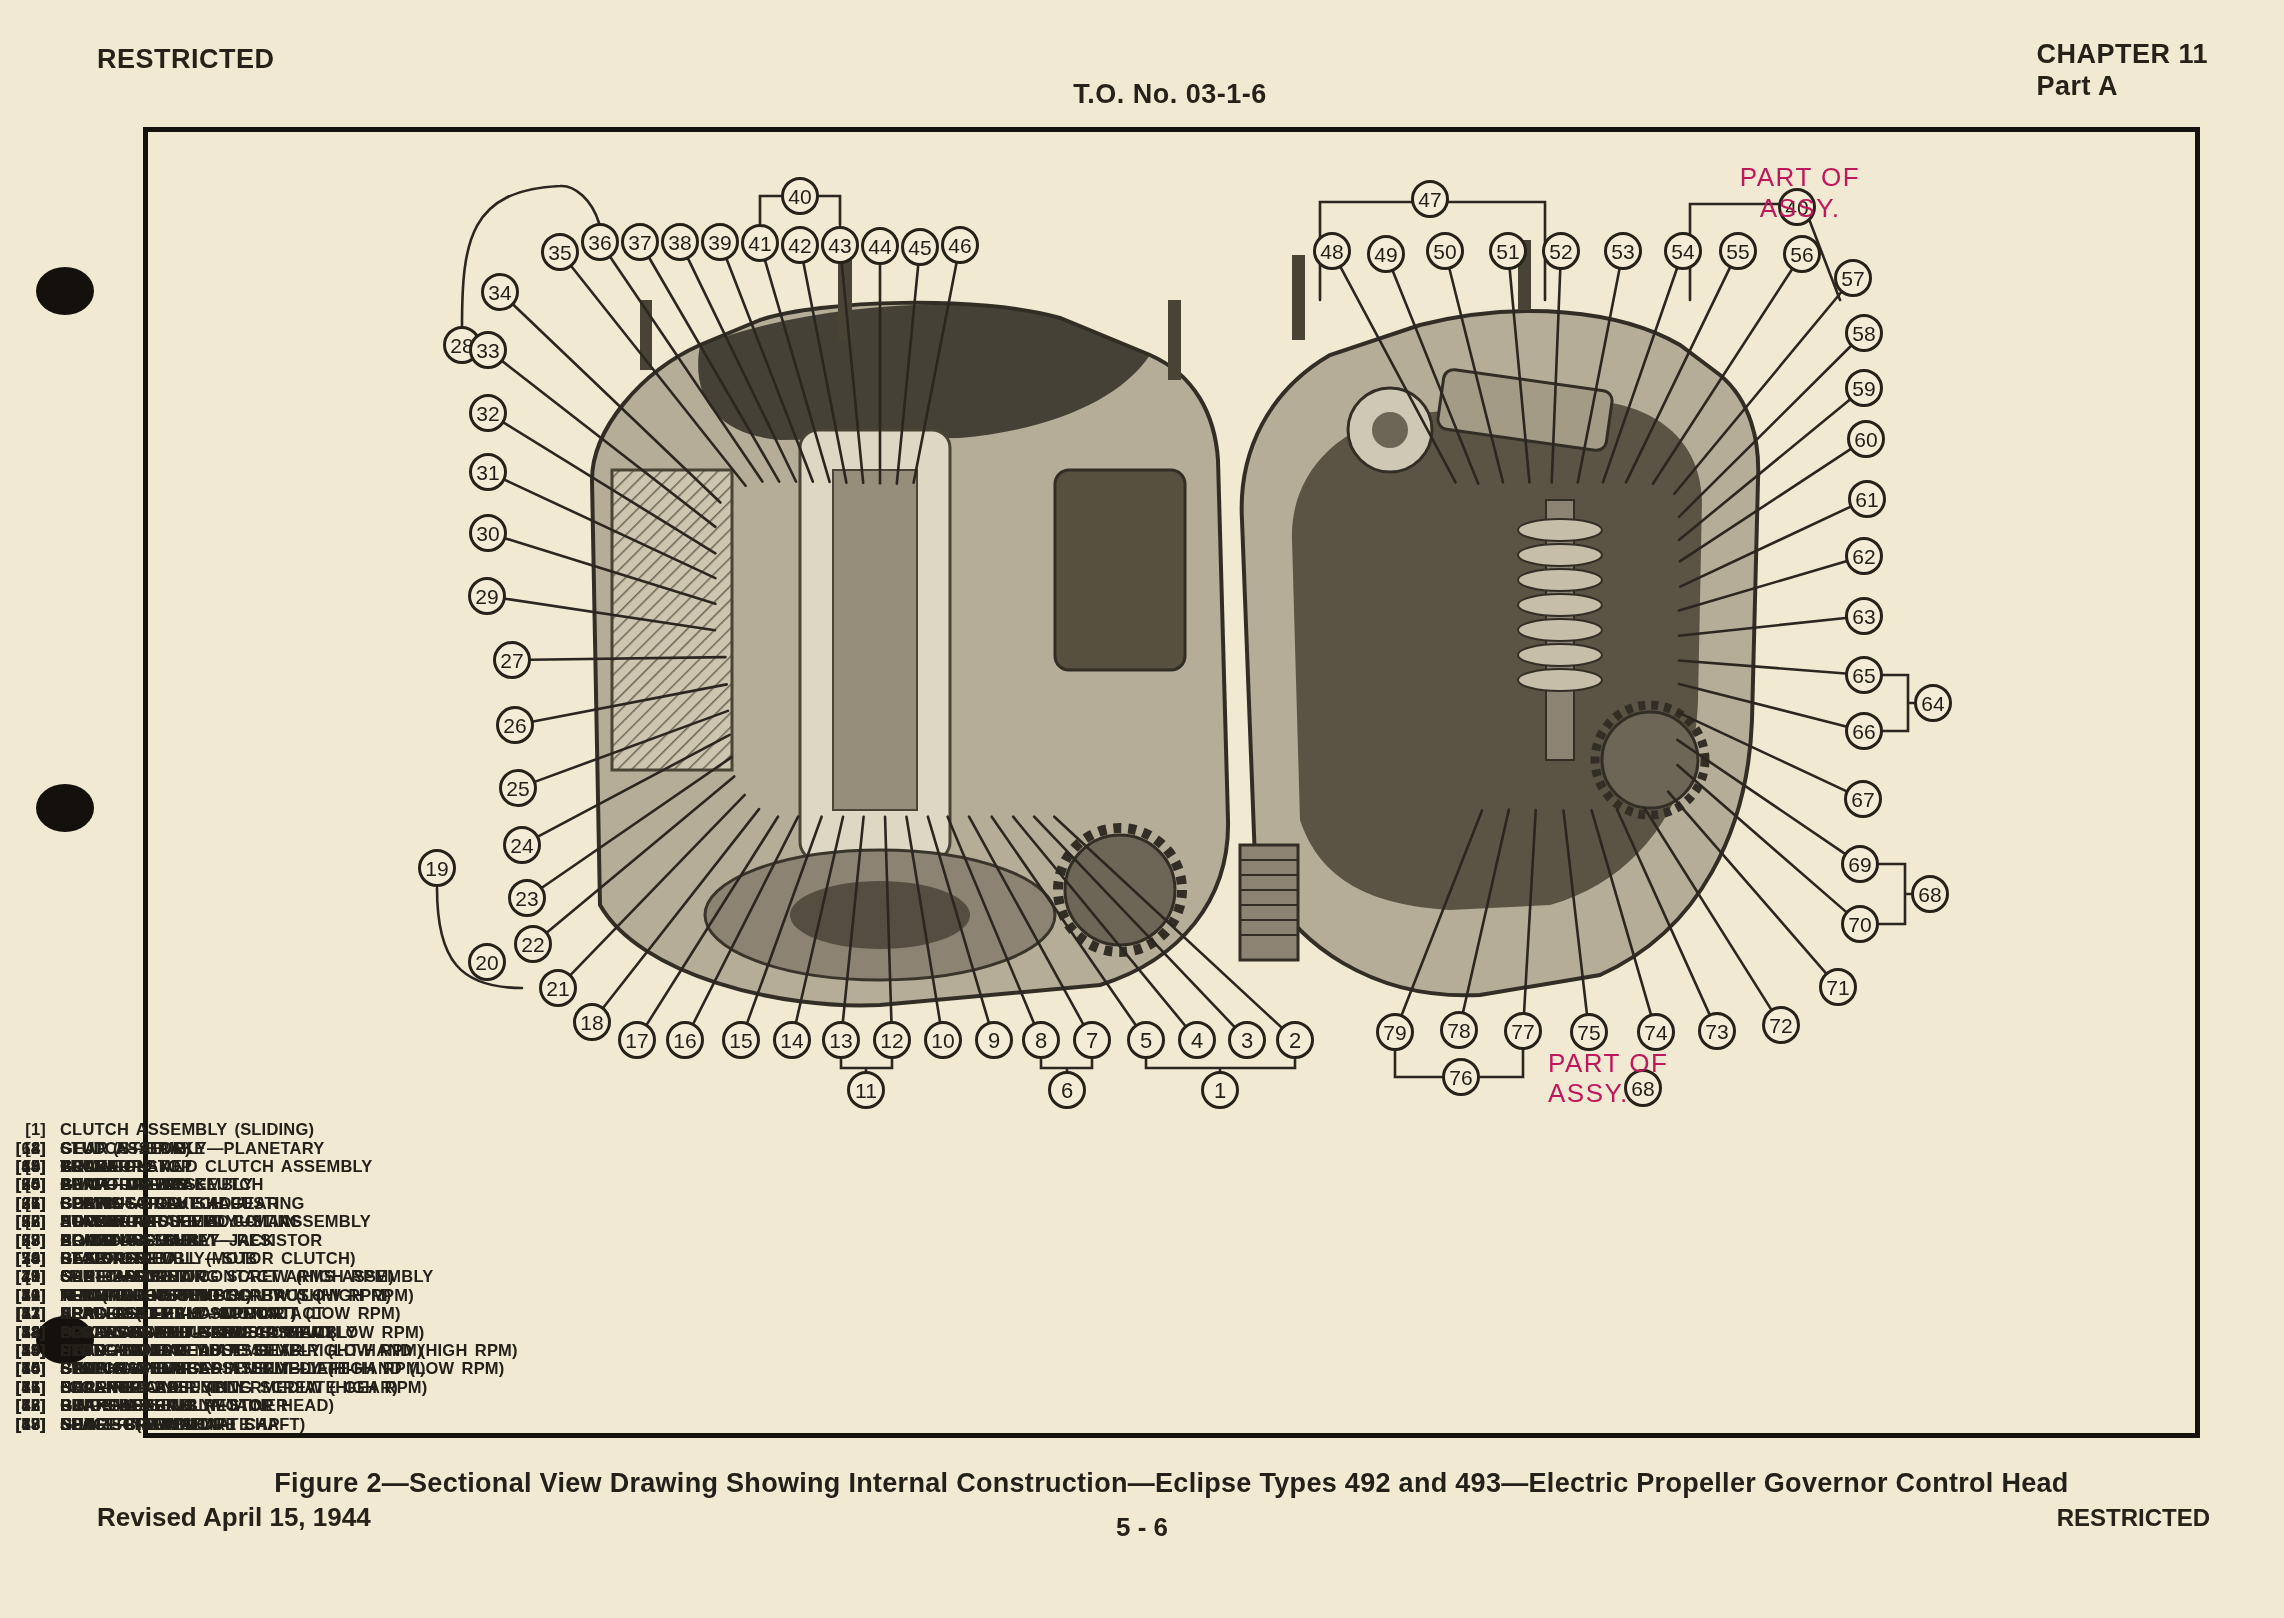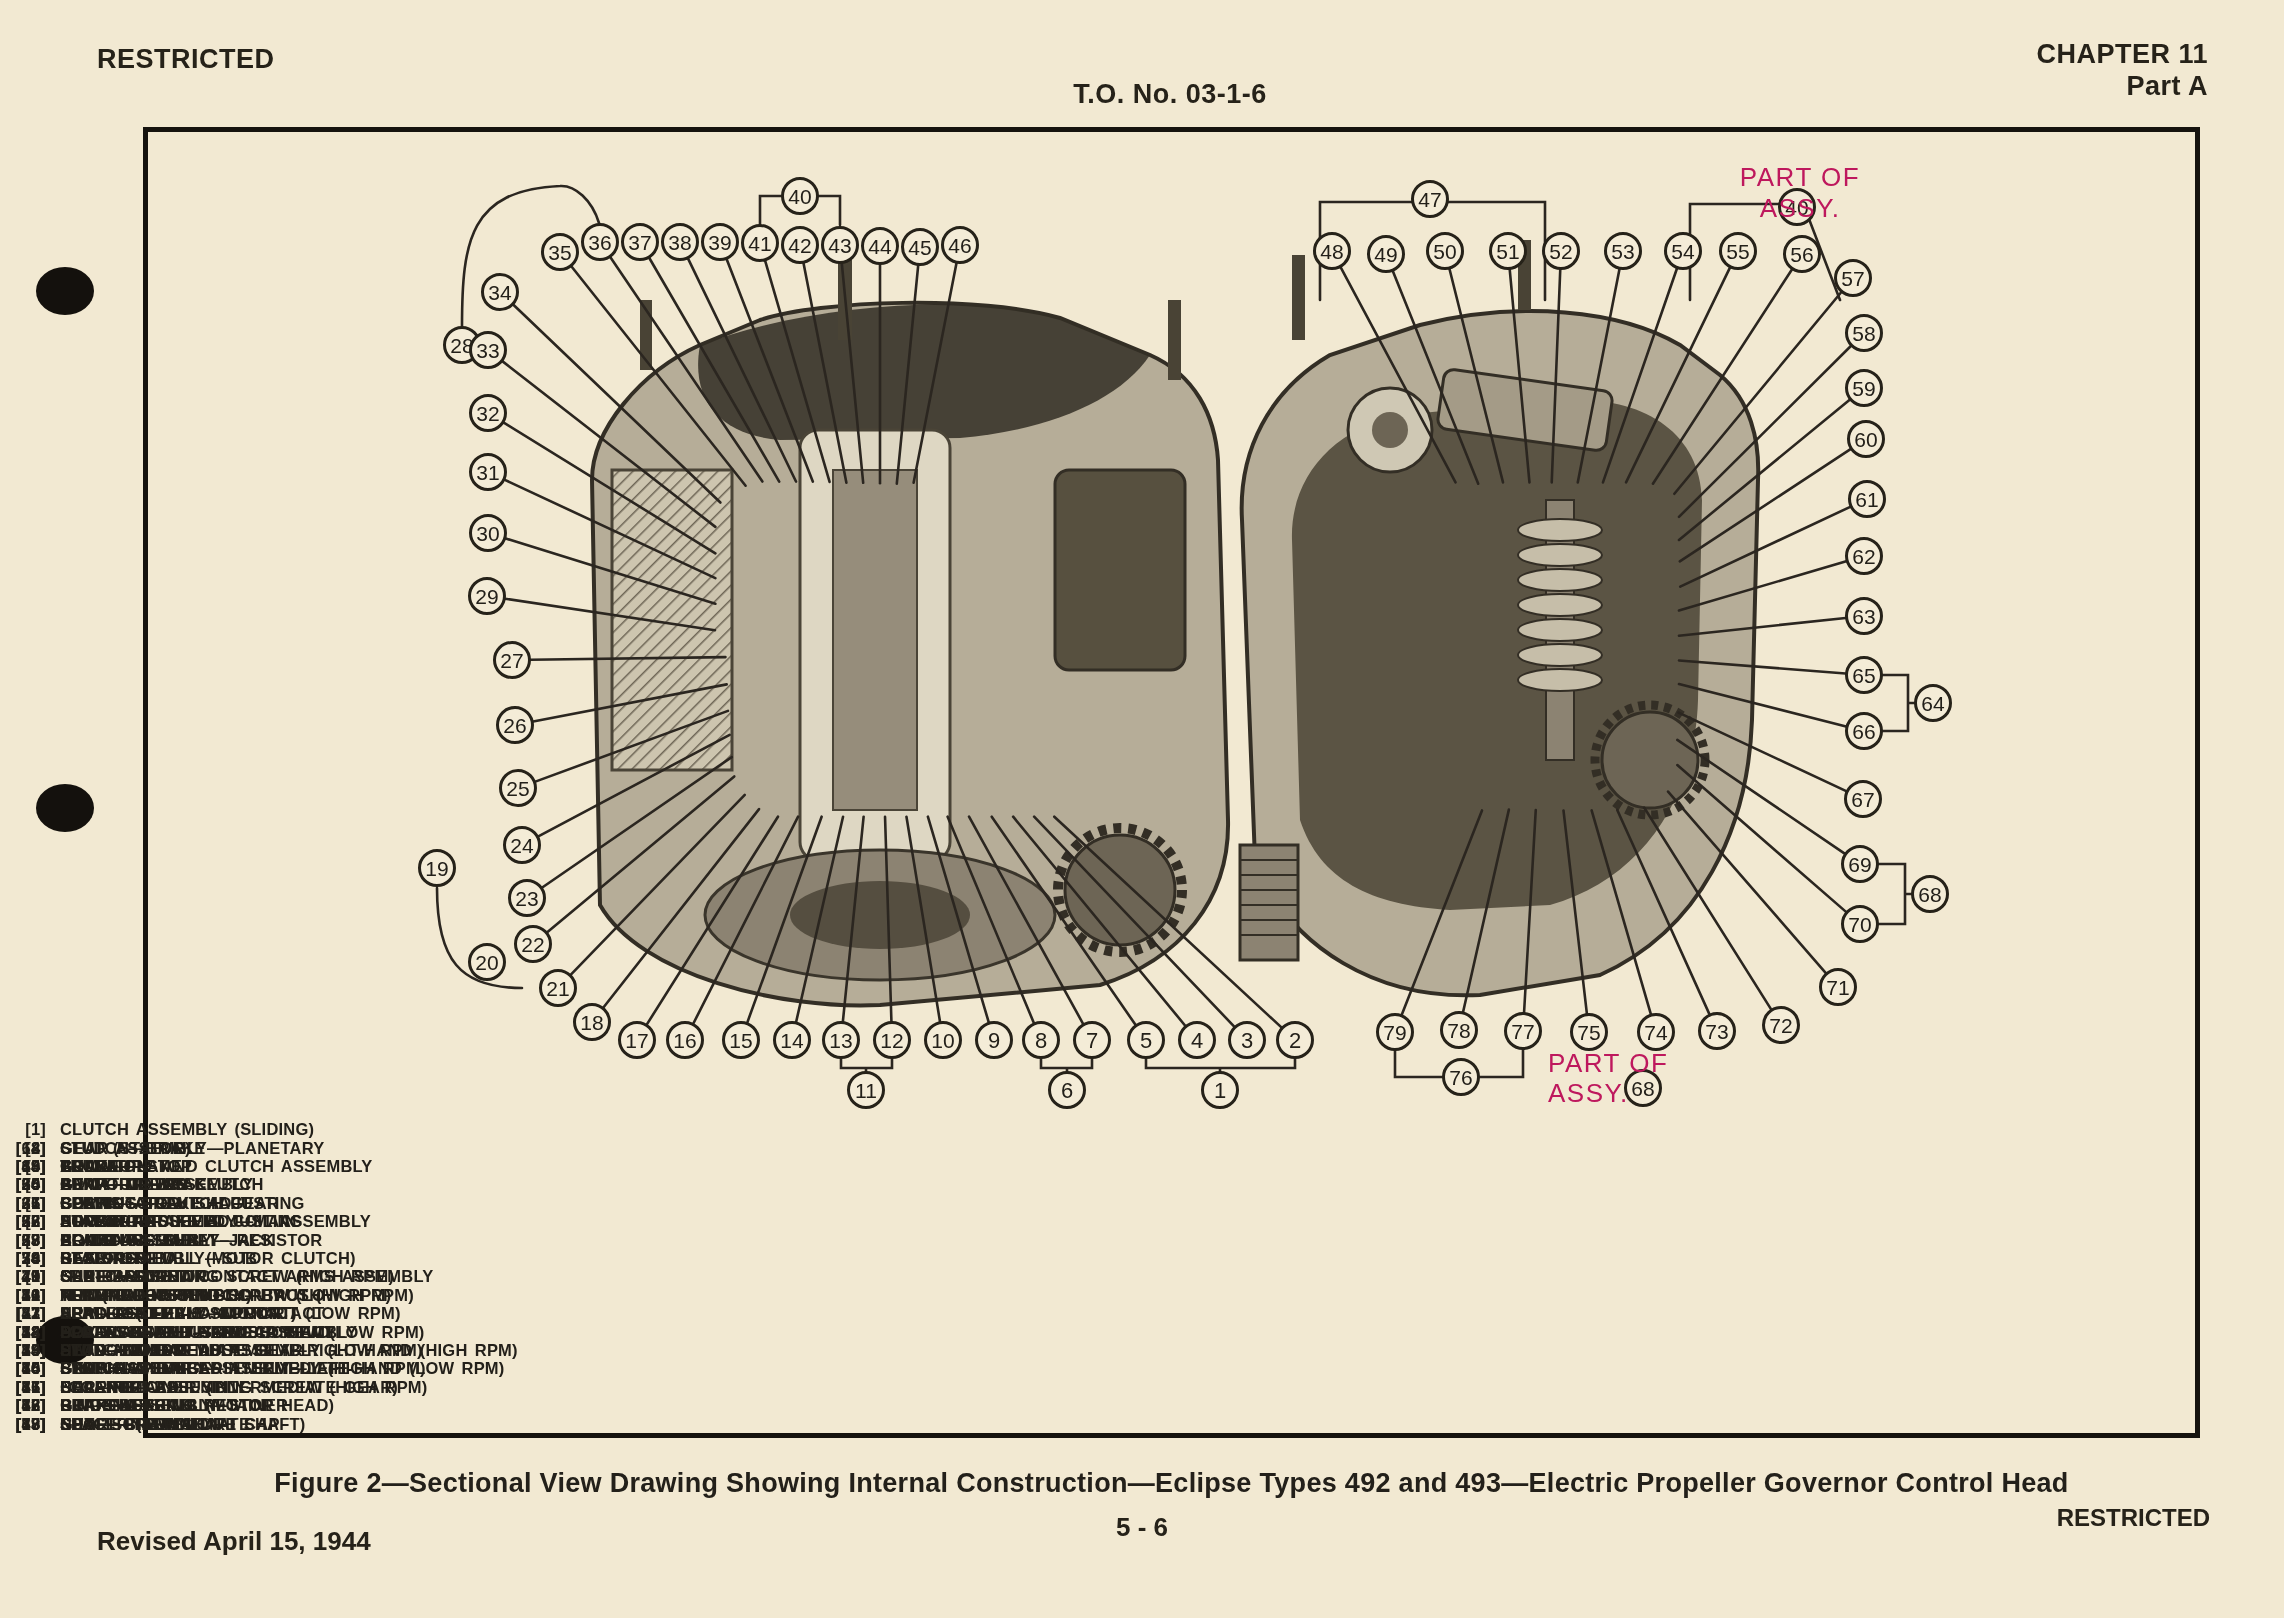--- a/index.html
+++ b/index.html
@@ -8,21 +8,21 @@
     background:#f2e9d2;
     font-family:"Liberation Sans",sans-serif;
     color:#23201a;
   }
   .abs{position:absolute;}
   
   .hole{position:absolute;left:36px;width:58px;height:48px;border-radius:50%;background:#14110d;}
   
   .hdr{font-weight:700;font-size:27px;letter-spacing:.5px;color:#262219;}
   .hdr-center{left:56px;right:0;top:44px;text-align:center;margin-top:35px;}
-  .hdr-right{right:76px;top:38px;text-align:right;line-height:32px;}
+  .hdr-right{right:76px;top:38px;line-height:32px;}
   .ftr{font-weight:700;font-size:26px;color:#262219;}
   
   #figure-box{
     left:143px;top:127px;width:2057px;height:1311px;
     border:5px solid #16130e;box-sizing:border-box;z-index:2;pointer-events:none;
   }
   #diagram{position:absolute;left:0;top:0;z-index:1;}
   
   .assy-label{font-size:26px;font-weight:400;letter-spacing:1.5px;color:#be185d;z-index:3;}
   
@@ -32,21 +32,21 @@
   .plist-col:nth-of-type(3){left:1000px;width:402px;}
   .plist-col:nth-of-type(4){left:1407px;width:402px;}
   .plist-col:nth-of-type(5){left:1815px;width:382px;}
   .plist-row{display:flex;font-weight:700;font-size:16.5px;line-height:18.4px;word-spacing:2.5px;letter-spacing:.2px;}
   .plist-no{flex:none;width:46px;text-align:right;}
   .plist-nm{padding-left:14px;}
   
   #caption{left:143px;width:2057px;top:1468px;text-align:center;
     font-weight:700;font-size:27px;letter-spacing:.3px;z-index:3;}
   #page-num{left:0;right:0;top:1512px;text-align:center;z-index:3;}
-  #footer-left{left:97px;top:1502px;z-index:3;margin-top:24px;}
+  #footer-left{left:97px;top:1502px;z-index:3;}
   #footer-right{right:74px;top:1504px;font-size:24px;z-index:3;}
 </style>
 </head>
 <body>
 
 <div class="hole" style="top:267px;"></div>
 <div class="hole" style="top:784px;"></div>
 <div class="hole" style="top:1316px;"></div>
 
 <div class="abs hdr" style="left:97px;top:44px;">RESTRICTED</div>

